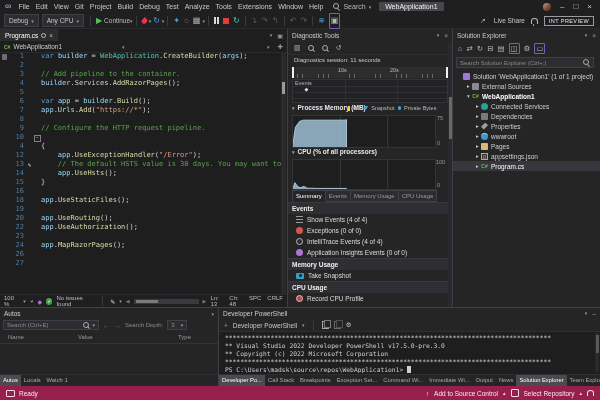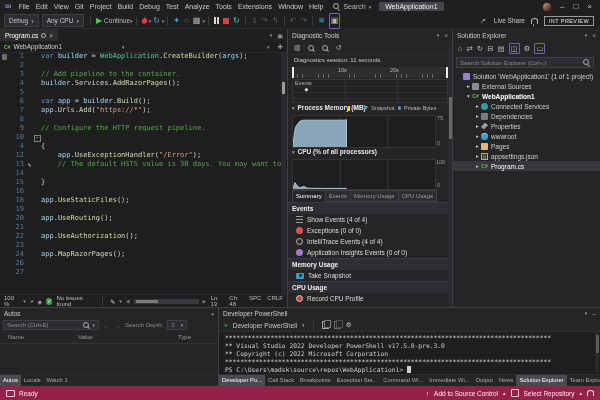--- a/index.html
+++ b/index.html
@@ -268,27 +268,26 @@
           <div class="cl"><span class="cmargin"></span><span class="gut">4</span><span class="modcol"></span><span class="olcol"></span><span class="ctext"><span class="tv">builder</span><span class="tp">.Services.</span><span class="tm">AddRazorPages</span><span class="tp">();</span></span></div>
           <div class="cl"><span class="cmargin"></span><span class="gut">5</span><span class="modcol"></span><span class="olcol"></span><span class="ctext"></span></div>
           <div class="cl"><span class="cmargin"></span><span class="gut">6</span><span class="modcol"></span><span class="olcol"></span><span class="ctext"><span class="tk">var</span><span class="tp"> </span><span class="tv">app</span><span class="tp"> = </span><span class="tv">builder</span><span class="tp">.</span><span class="tm">Build</span><span class="tp">();</span></span></div>
           <div class="cl"><span class="cmargin"></span><span class="gut">7</span><span class="modcol"></span><span class="olcol"></span><span class="ctext"><span class="tv">app</span><span class="tp">.Urls.</span><span class="tm">Add</span><span class="tp">(</span><span class="ts">"https://*"</span><span class="tp">);</span></span></div>
           <div class="cl"><span class="cmargin"></span><span class="gut">8</span><span class="modcol"></span><span class="olcol"></span><span class="ctext"></span></div>
           <div class="cl"><span class="cmargin"></span><span class="gut">9</span><span class="modcol"></span><span class="olcol"></span><span class="ctext"><span class="tc">// Configure the HTTP request pipeline.</span></span></div>
           <div class="cl"><span class="cmargin"></span><span class="gut">10</span><span class="modcol"></span><span class="olcol"><span class="foldbox">−</span></span></div>
           <div class="cl"><span class="cmargin"></span><span class="gut">4</span><span class="modcol"></span><span class="olcol"></span><span class="ctext"><span class="tp">{</span></span></div>
           <div class="cl"><span class="cmargin"></span><span class="gut">12</span><span class="modcol"></span><span class="olcol"></span><span class="ctext"><span class="tp">    </span><span class="tv">app</span><span class="tp">.</span><span class="tm">UseExceptionHandler</span><span class="tp">(</span><span class="ts">"/Error"</span><span class="tp">);</span></span></div>
           <div class="cl"><span class="cmargin"></span><span class="gut">13</span><span class="modcol">✎</span><span class="olcol"></span><span class="ctext"><span class="tc">    // The default HSTS value is 30 days. You may want to change this for production scenarios, see https://aka.ms/aspnetcore-hsts.</span></span></div>
-          <div class="cl"><span class="cmargin"></span><span class="gut">14</span><span class="modcol"></span><span class="olcol"></span></div>
+          <div class="cl"><span class="cmargin"></span><span class="gut">14</span><span class="modcol"></span><span class="olcol"></span><span class="ctext"><span class="tp">    </span><span class="tv">app</span><span class="tp">.</span><span class="tm">UseHsts</span><span class="tp">();</span></span></div>
           <div class="cl"><span class="cmargin"></span><span class="gut">15</span><span class="modcol"></span><span class="olcol"></span><span class="ctext"><span class="tp">}</span></span></div>
           <div class="cl"><span class="cmargin"></span><span class="gut">16</span><span class="modcol"></span><span class="olcol"></span><span class="ctext"></span></div>
           <div class="cl"><span class="cmargin"></span><span class="gut">18</span><span class="modcol"></span><span class="olcol"></span><span class="ctext"><span class="tv">app</span><span class="tp">.</span><span class="tm">UseStaticFiles</span><span class="tp">();</span></span></div>
           <div class="cl"><span class="cmargin"></span><span class="gut">19</span><span class="modcol"></span><span class="olcol"></span><span class="ctext"></span></div>
           <div class="cl"><span class="cmargin"></span><span class="gut">20</span><span class="modcol"></span><span class="olcol"></span><span class="ctext"><span class="tv">app</span><span class="tp">.</span><span class="tm">UseRouting</span><span class="tp">();</span></span></div>
-          <div class="cl"><span class="cmargin"></span><span class="gut">21</span><span class="modcol"></span><span class="olcol"></span><span class="ctext"></span></div>
           <div class="cl"><span class="cmargin"></span><span class="gut">22</span><span class="modcol"></span><span class="olcol"></span><span class="ctext"><span class="tv">app</span><span class="tp">.</span><span class="tm">UseAuthorization</span><span class="tp">();</span></span></div>
           <div class="cl"><span class="cmargin"></span><span class="gut">23</span><span class="modcol"></span><span class="olcol"></span><span class="ctext"></span></div>
           <div class="cl"><span class="cmargin"></span><span class="gut">24</span><span class="modcol"></span><span class="olcol"></span><span class="ctext"><span class="tv">app</span><span class="tp">.</span><span class="tm">MapRazorPages</span><span class="tp">();</span></span></div>
           <div class="cl"><span class="cmargin"></span><span class="gut">26</span><span class="modcol"></span><span class="olcol"></span></div>
           <div class="cl"><span class="cmargin"></span><span class="gut">27</span><span class="modcol"></span><span class="olcol"></span><span class="ctext"></span></div>
         </div>
       <div id="vscroll" class="abs">
           <div id="vthumb"></div>
         </div>
       <div id="estatus" class="abs">

